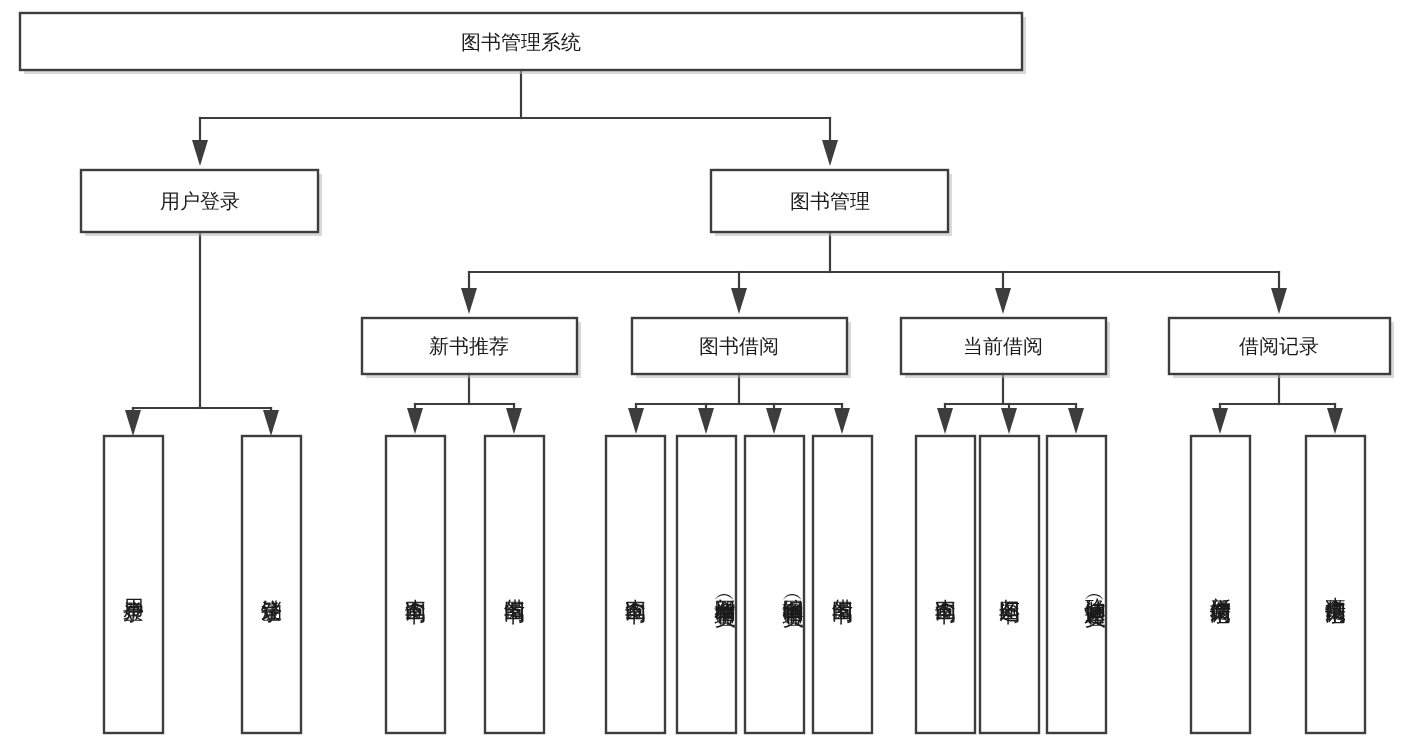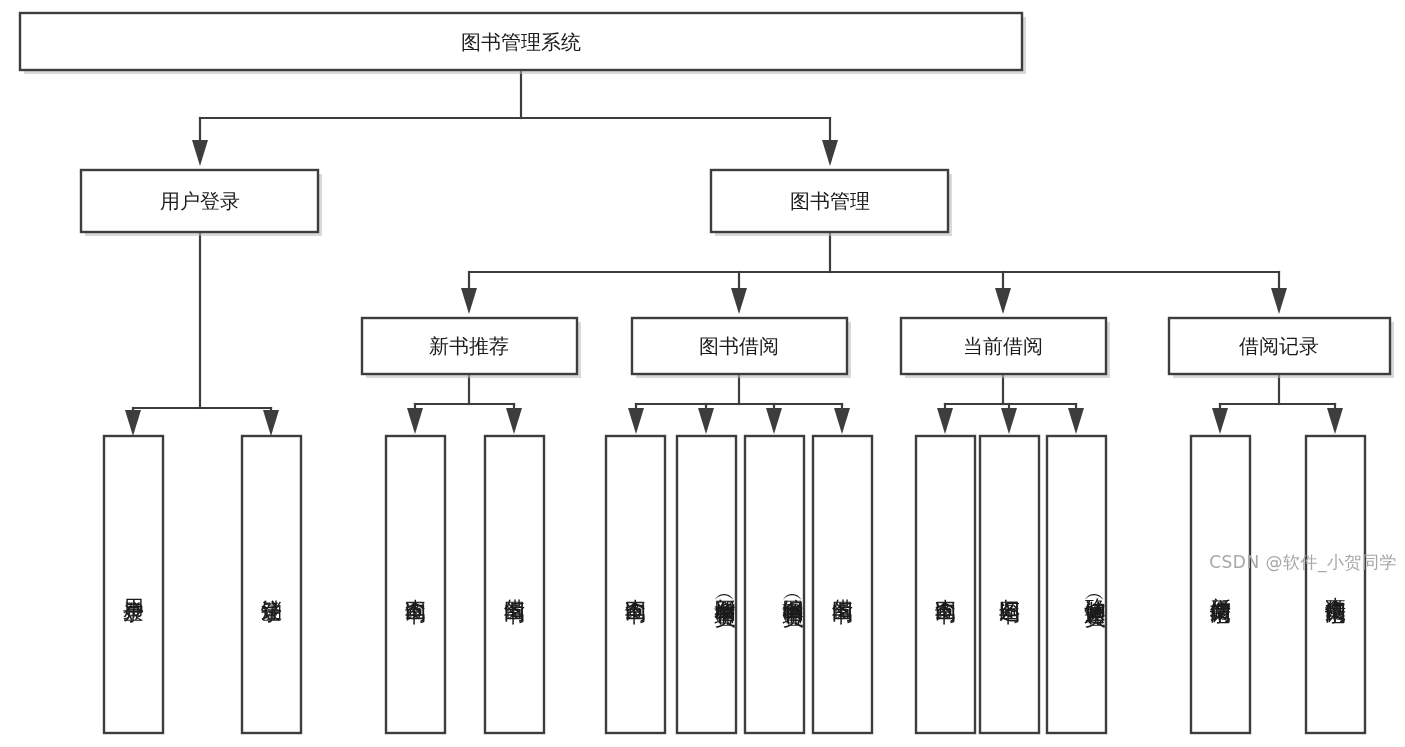--- a/index.html
+++ b/index.html
@@ -221,15 +221,14 @@
   <div class="leaf-label" style="left:745px; top:436px; width:59px; height:297px; align-items:flex-start; padding-top:6px; box-sizing:border-box;">编辑图书（管理员）</div>
   <div class="leaf-label" style="left:813px; top:436px; width:59px; height:297px;">借阅图书</div>
 
   <div class="leaf-label" style="left:916px; top:436px; width:59px; height:297px;">查询图书</div>
   <div class="leaf-label" style="left:980px; top:436px; width:59px; height:297px;">归还图书</div>
   <div class="leaf-label" style="left:1047px; top:436px; width:59px; height:297px; align-items:flex-start; padding-top:6px; box-sizing:border-box;">确认归还（管理员）</div>
 
   <div class="leaf-label" style="left:1191px; top:436px; width:59px; height:297px;">新增借阅记录</div>
   <div class="leaf-label" style="left:1306px; top:436px; width:59px; height:297px;">查询借阅记录</div>
 
-  <div class="watermark">CSDN @软件_小贺同学</div>
 
 </div>
 
 </body></html>

